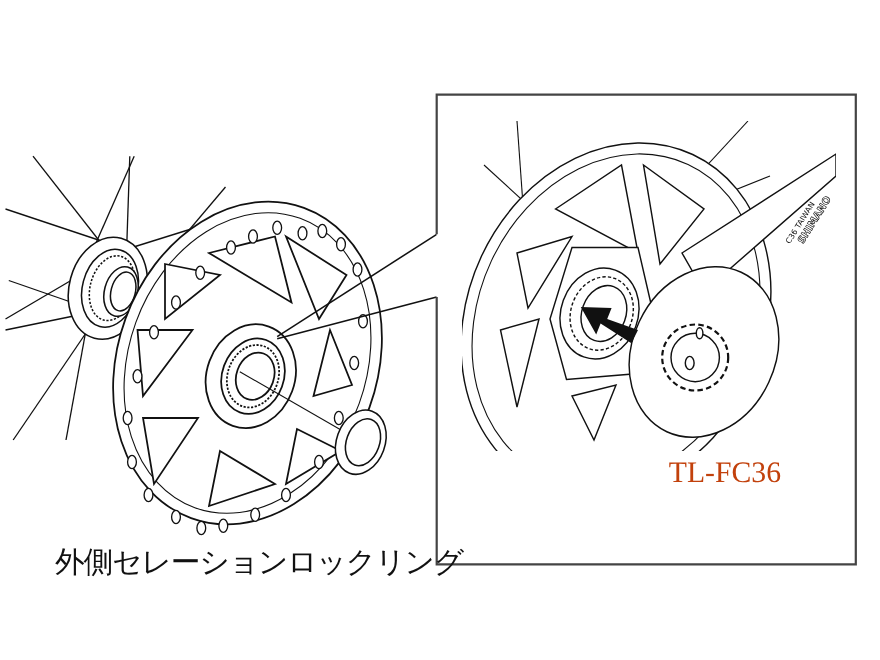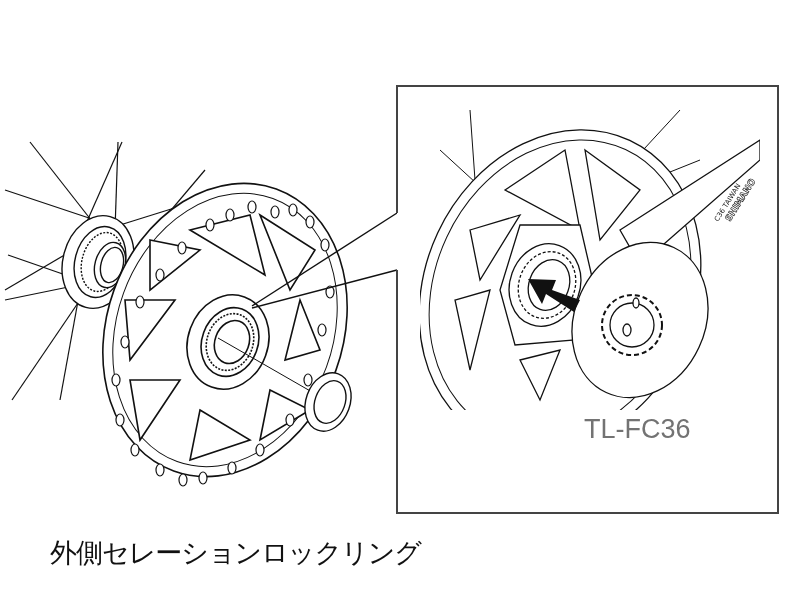--- a/index.html
+++ b/index.html
@@ -1,19 +1,19 @@
 <!DOCTYPE html>
 <html><head>
 <meta charset="utf-8">
 <style>
   html, body { margin:0; padding:0; background:#ffffff; }
   body { width:800px; height:600px; position:relative; overflow:hidden; font-family:"DejaVu Sans", sans-serif; }
   svg.art { position:absolute; left:0; top:0; width:800px; height:600px; }
-  .label-jp { position:absolute; left:50px; top:493px; font-size:27px; color:#111; letter-spacing:-1px; white-space:nowrap; font-family:"DejaVu Sans", sans-serif;margin-top:42px; }
-  .label-tool { position:absolute; left:584px; top:414px; font-size:27px; color:#737373; white-space:nowrap; font-family:Liberation Sans, sans-serif; }
+  .label-jp { position:absolute; left:50px; top:493px; font-size:27px; color:#111; letter-spacing:-1px; white-space:nowrap; font-family:"DejaVu Sans", sans-serif; }
+  .label-tool { position:absolute; left:608px; top:414px; font-size:27px; color:#c2410c; white-space:nowrap; font-family:Liberation Serif, serif; }
 </style>
 </head>
 <body>
 
 <svg class="art" viewBox="0 0 800 600" xmlns="http://www.w3.org/2000/svg">
   <defs>
     <clipPath id="insetClip">
         <rect x="420" y="110" width="340" height="300"></rect>
       </clipPath>
   </defs>

